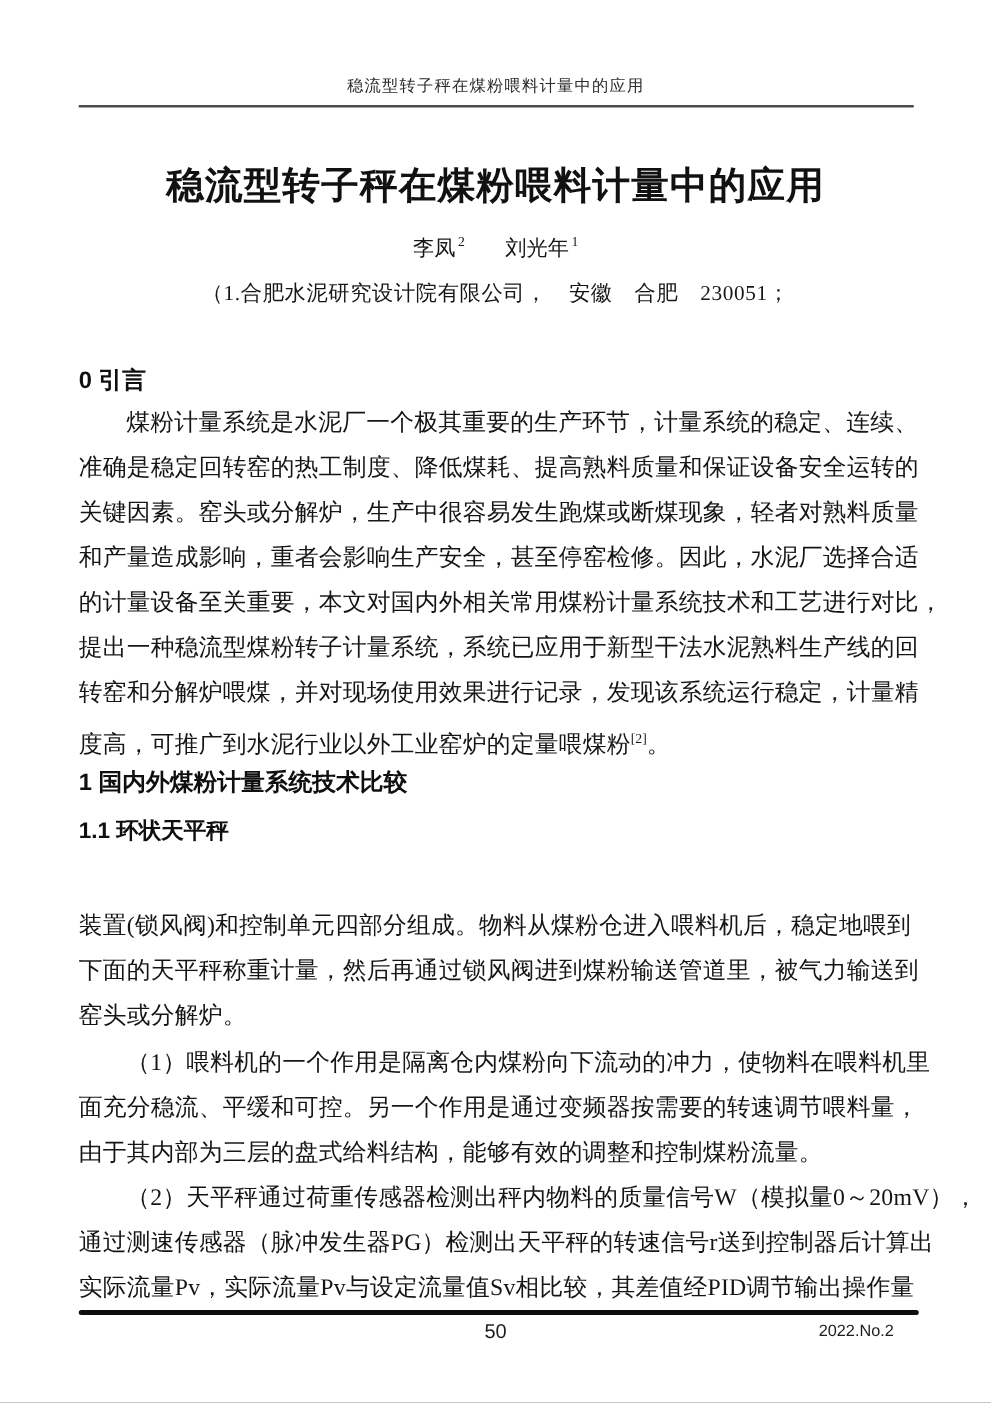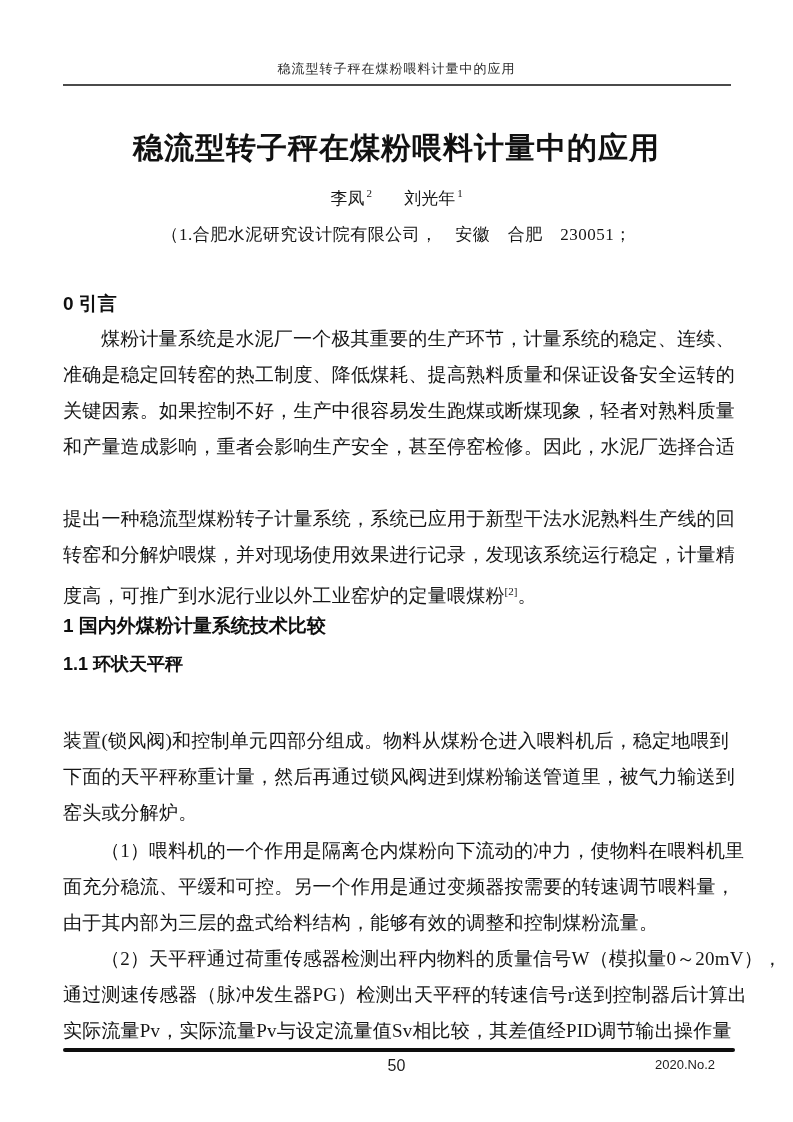--- a/index.html
+++ b/index.html
@@ -147,22 +147,23 @@
     <span class="author"><span>李凤</span><sup>2</sup></span>
     <span class="author"><span>刘光年</span><sup>1</sup></span>
   </div>
 
   <div class="affiliation l1">（1.合肥水泥研究设计院有限公司，　安徽　合肥　230051；</div>
 
   <div class="sec-heading h0">0 引言</div>
 
   <div class="bodyline indent i0">煤粉计量系统是水泥厂一个极其重要的生产环节，计量系统的稳定、连续、</div>
   <div class="bodyline i1">准确是稳定回转窑的热工制度、降低煤耗、提高熟料质量和保证设备安全运转的</div>
-  <div class="bodyline i2">关键因素。如果控制不好，生产中很容易发生跑煤或断煤现象，轻者对熟料质量</div>
+  <div class="bodyline i2">关键因素。窑头或分解炉，生产中很容易发生跑煤或断煤现象，轻者对熟料质量</div>
   <div class="bodyline i3">和产量造成影响，重者会影响生产安全，甚至停窑检修。因此，水泥厂选择合适</div>
+  <div class="bodyline i4">的计量设备至关重要，本文对国内外相关常用煤粉计量系统技术和工艺进行对比，</div>
   <div class="bodyline i5">提出一种稳流型煤粉转子计量系统，系统已应用于新型干法水泥熟料生产线的回</div>
   <div class="bodyline i6">转窑和分解炉喂煤，并对现场使用效果进行记录，发现该系统运行稳定，计量精</div>
   <div class="bodyline i7">
     <span>度高，可推广到水泥行业以外工业窑炉的定量喂煤粉</span><sup>[2]</sup><span>。</span>
   </div>
 
   <div class="sec-heading h1">1 国内外煤粉计量系统技术比较</div>
   <div class="sec-heading h11">1.1 环状天平秤</div>
 
   <div class="bodyline a1">装置(锁风阀)和控制单元四部分组成。物料从煤粉仓进入喂料机后，稳定地喂到</div>
@@ -172,15 +173,15 @@
   <div class="bodyline indent b0">（1）喂料机的一个作用是隔离仓内煤粉向下流动的冲力，使物料在喂料机里</div>
   <div class="bodyline b1">面充分稳流、平缓和可控。另一个作用是通过变频器按需要的转速调节喂料量，</div>
   <div class="bodyline b2">由于其内部为三层的盘式给料结构，能够有效的调整和控制煤粉流量。</div>
 
   <div class="bodyline indent c0">（2）天平秤通过荷重传感器检测出秤内物料的质量信号W（模拟量0～20mV），</div>
   <div class="bodyline c1">通过测速传感器（脉冲发生器PG）检测出天平秤的转速信号r送到控制器后计算出</div>
   <div class="bodyline c2">实际流量Pv，实际流量Pv与设定流量值Sv相比较，其差值经PID调节输出操作量</div>
 
   <div class="footer-rule"></div>
   <div class="footer-page-number">50</div>
-  <div class="footer-issue">2020.No.2</div>
+  <div class="footer-issue">2022.No.2</div>
 
 </div>
 
 </body></html>

